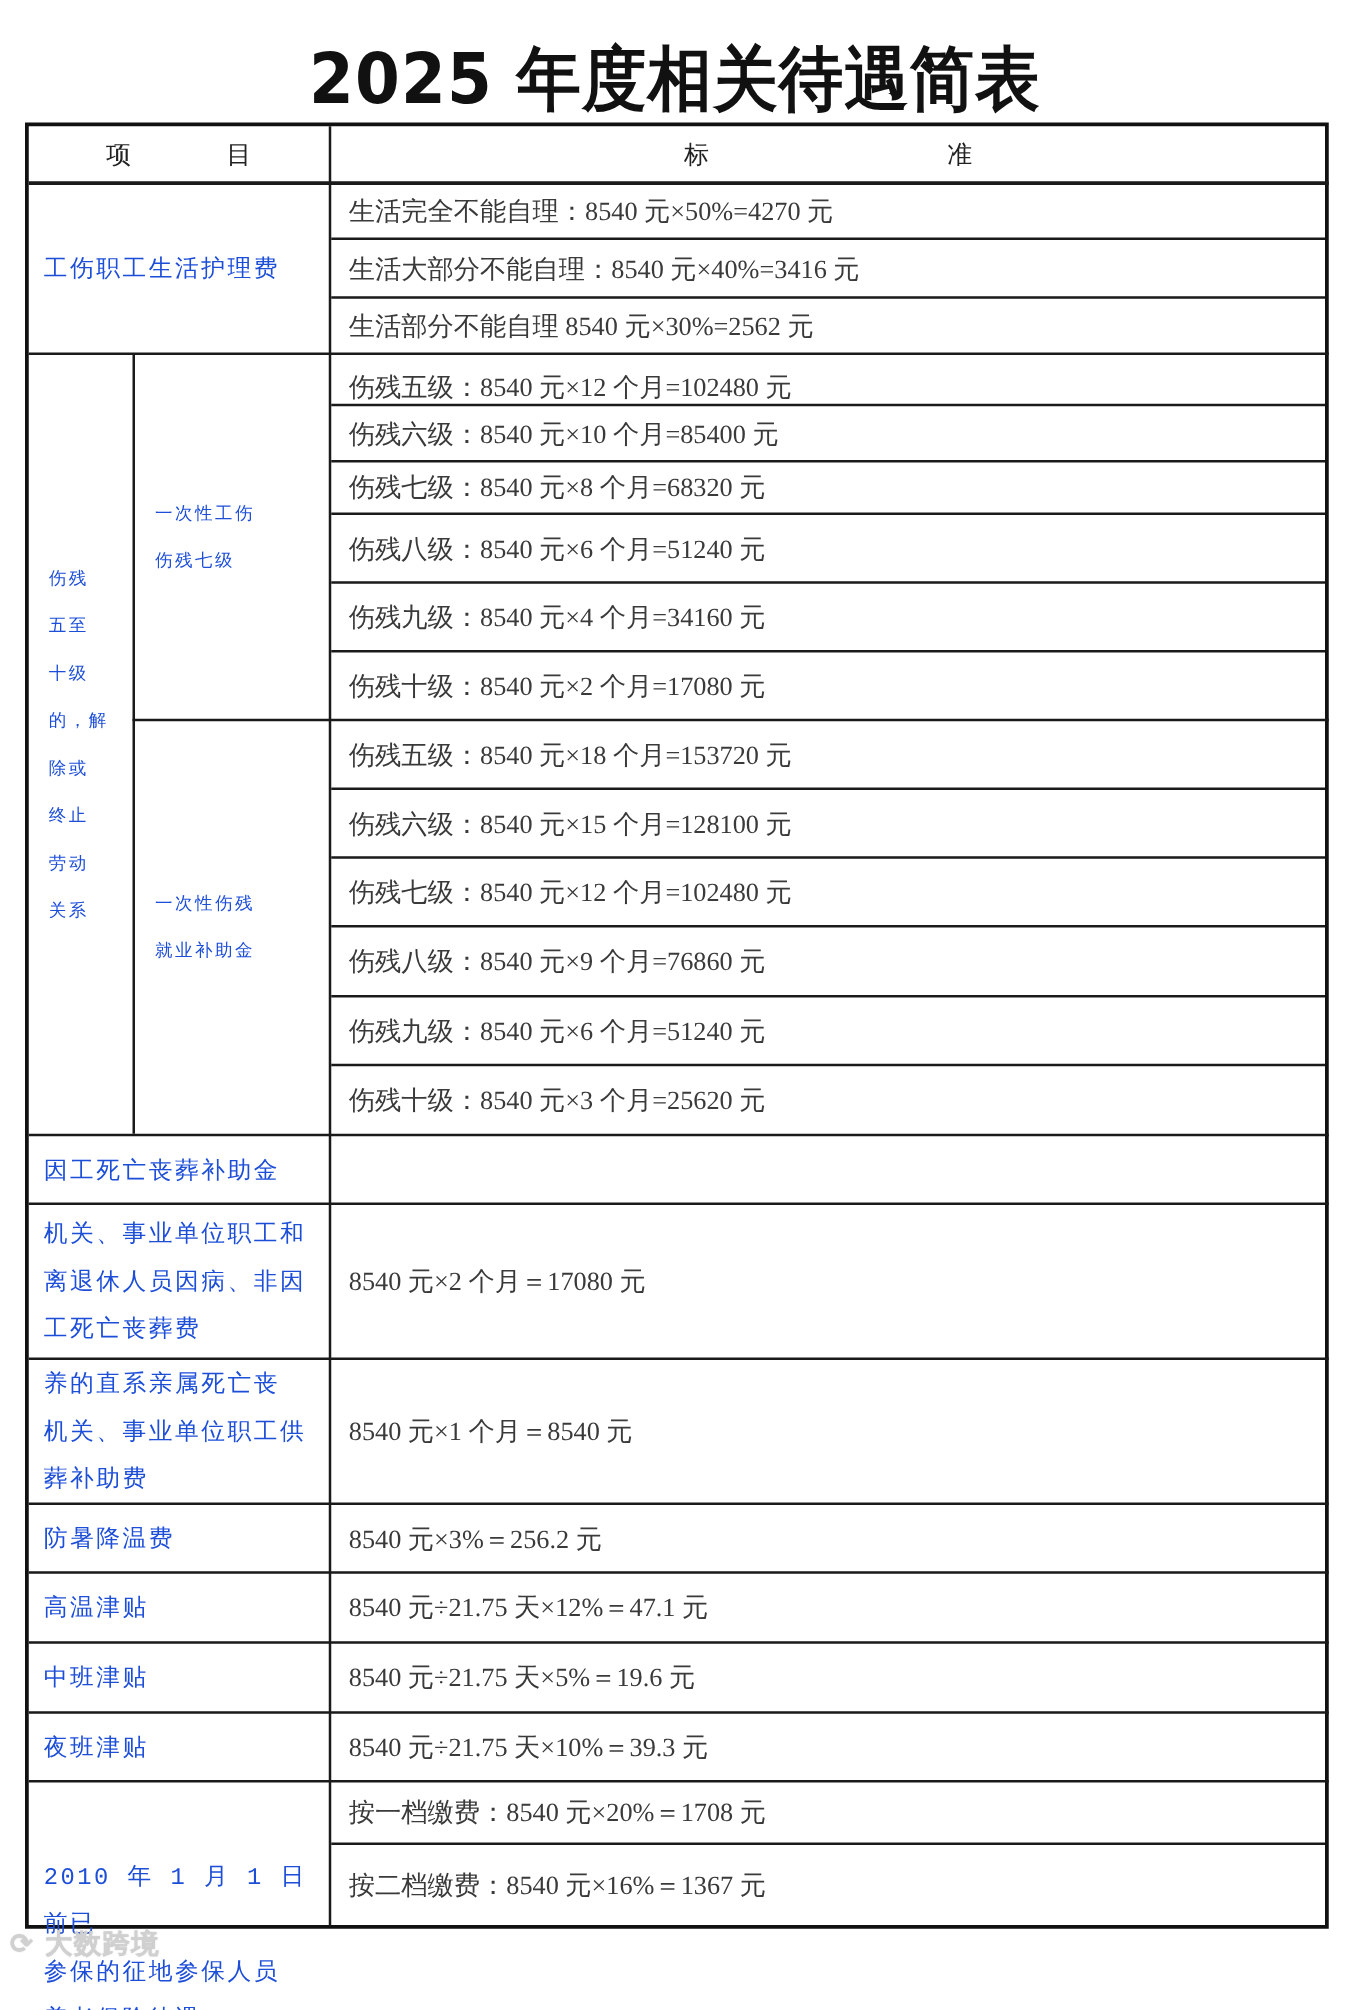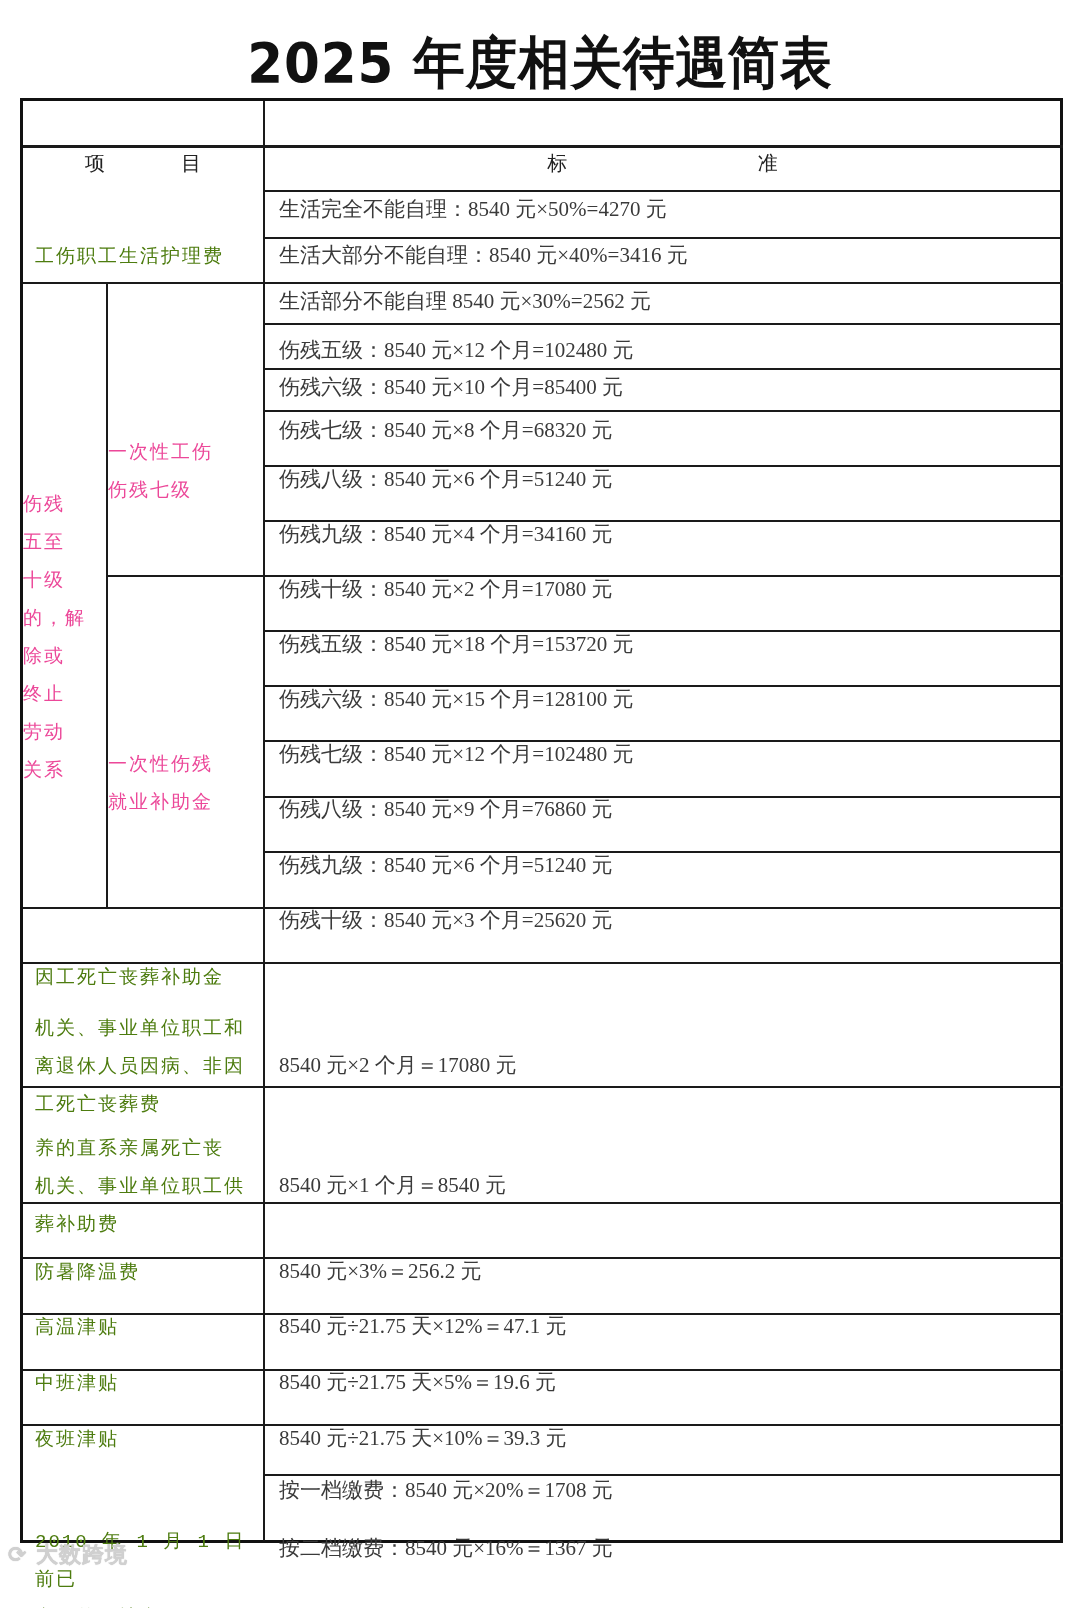--- a/index.html
+++ b/index.html
@@ -4,30 +4,30 @@
   <style>
     html, body { margin: 0; padding: 0; background: #ffffff; }
     body { width: 1080px; height: 1608px; position: relative; overflow: hidden;
            font-family: "Liberation Serif", "DejaVu Serif", serif; color: #2a2a2a; }
     .title { position: absolute; left: 0; top: 26px; width: 1080px; text-align: center;
              font-size: 56px; font-weight: 700; color: #111; letter-spacing: 1px;
              font-family: "DejaVu Sans", "Liberation Sans", sans-serif; transform: scaleX(0.92); }
     .tbl { position: absolute; left: 20px; top: 98px; width: 1043px; height: 1445px;
            border: 3px solid #111; box-sizing: border-box; }
     .cell { position: absolute; box-sizing: border-box; display: flex; align-items: center;
-            font-size: 20px; color: #3a3a3a; margin-top: 40px; }
+            font-size: 20px; color: #3a3a3a; }
     .hline { position: absolute; height: 2px; background: #1a1a1a; }
     .vline { position: absolute; width: 2px; background: #1a1a1a; }
     .hdr { font-family: "DejaVu Sans", sans-serif; font-size: 20px; color: #222; }
     .val { padding-left: 14px; font-size: 21px; white-space: nowrap;
            font-family: "Liberation Serif", "DejaVu Sans", serif; }
     .label { padding-left: 12px; line-height: 38px; font-family: "DejaVu Sans", sans-serif;
-             font-size: 19px; letter-spacing: 2px; color: #4d7c0f; }
-    .vert { line-height: 38px; font-family: "DejaVu Sans", sans-serif; font-size: 19px;
-            color: #ec4899; padding-left: 0; letter-spacing: 2px; }
+             font-size: 19px; letter-spacing: 2px; color: #1d4ed8; }
+    .vert { line-height: 38px; font-family: "DejaVu Sans", sans-serif; font-size: 14px;
+            color: #1d4ed8; padding-left: 16px; letter-spacing: 2px; }
     .watermark { position: absolute; left: 8px; top: 1540px; font-size: 22px; color: #d0d0d0;
                  font-weight: 700; font-family: "DejaVu Sans", sans-serif; letter-spacing: 1px;
                  text-shadow: 0 0 1px #bbb; }
   </style>
 </head>
 <body>
 
 <div class="title">2025 年度相关待遇简表</div>
 
 <div class="tbl">

